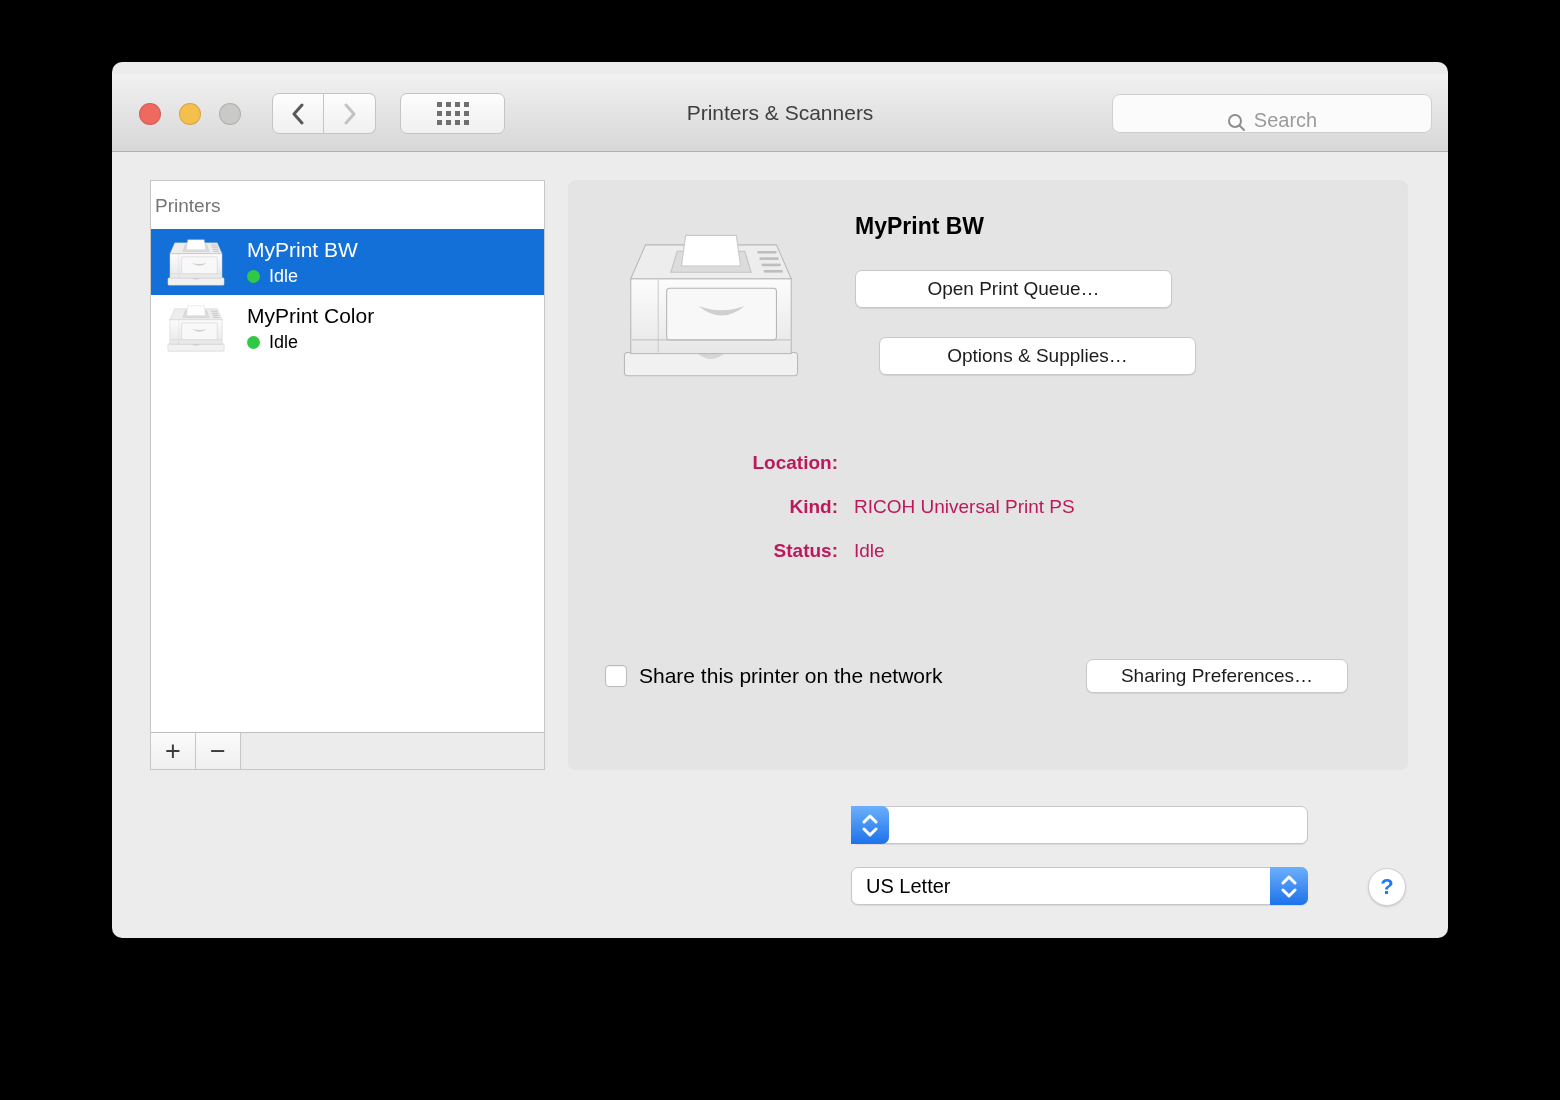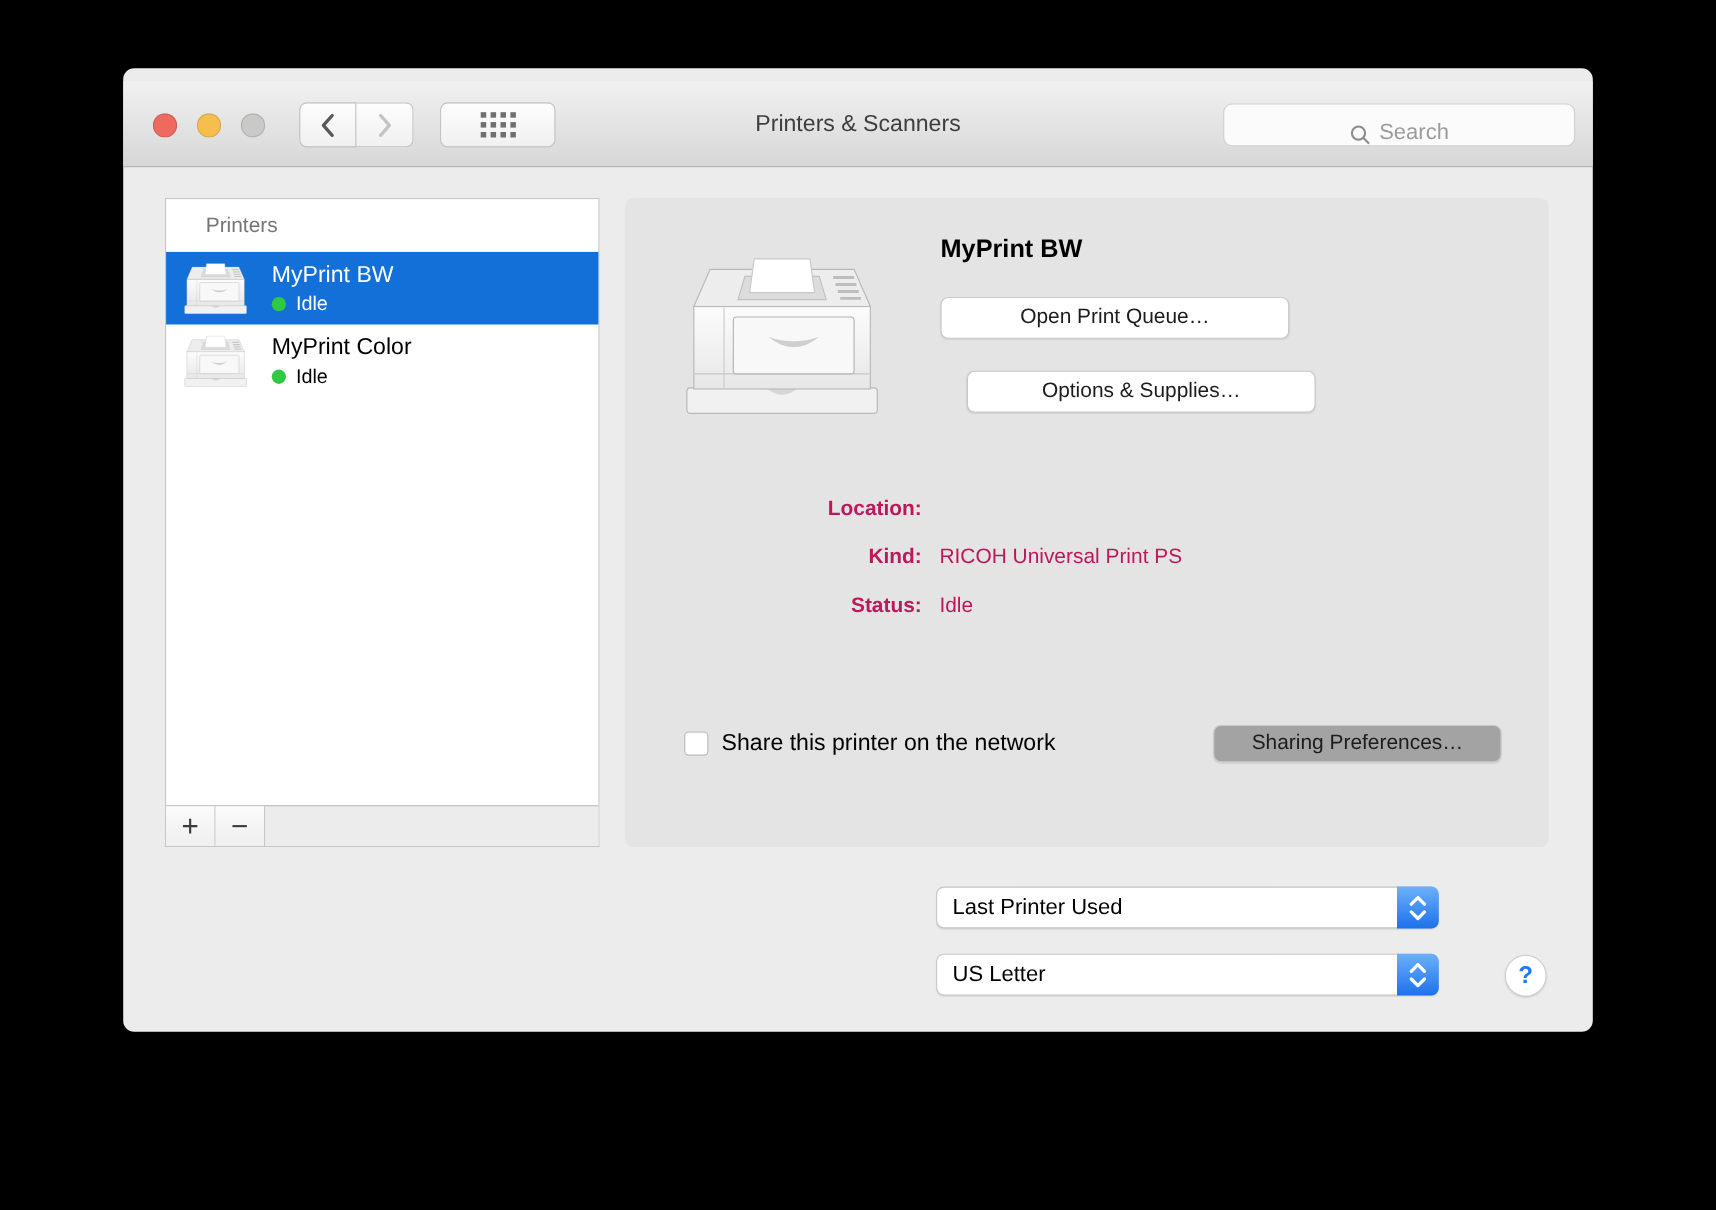--- a/index.html
+++ b/index.html
@@ -51,21 +51,21 @@
     background:#fbfbfb; border:1px solid #cfcfcf; border-radius:8px;
     display:flex; align-items:flex-end; justify-content:center; gap:8px;
     color:#9b9b9b; font-size:20px;
   }
 
   
   .sidebar {
     position:absolute; left:38px; top:118px; width:395px; height:590px;
     background:#fff; border:1px solid #c6c6c6;
   }
-  .sidebar-header { height:48px; line-height:50px; padding-left:36px; font-size:19px; color:#757575; }
+  .sidebar-header { height:48px; line-height:50px; padding-left:4px; font-size:19px; color:#757575; }
   .printer-row { height:66px; display:flex; align-items:center; padding-left:14px; }
   .printer-row.selected { background:#1270d8; }
   .row-icon { width:62px; height:48px; flex:0 0 62px; }
   .row-text { margin-left:20px; display:flex; flex-direction:column; justify-content:center; }
   .row-name { font-size:21px; color:#000; line-height:26px; }
   .printer-row.selected .row-name, .printer-row.selected .row-status { color:#fff; }
   .row-status { font-size:18px; color:#000; display:flex; align-items:center; gap:9px; margin-top:3px; }
   .status-dot { width:13px; height:13px; border-radius:50%; background:#30c943; }
 
   .sidebar-bottombar {
@@ -93,29 +93,29 @@
     font-size:19px; color:#1c1c1c;
   }
   .btn-queue { top:90px; }
   .btn-options { top:157px;margin-left:24px; }
 
   .info-block { position:absolute; left:0; top:272px; width:100%; }
   .info-row { display:flex; height:44px; align-items:flex-start; }
   .info-label { width:270px; text-align:right; font-size:19px; font-weight:bold; color:#be185d; }
   .info-value { margin-left:16px; font-size:19px; color:#be185d; }
 
-  .share-row { position:absolute; left:54px; top:478px; width:760px; height:36px; display:flex; align-items:center;text-align:center; }
+  .share-row { position:absolute; left:37px; top:478px; width:760px; height:36px; display:flex; align-items:center;text-align:center; }
   .checkbox {
     width:22px; height:22px; background:#fff; border:1px solid #b9b9b9; border-radius:4px;
     box-shadow:inset 0 1px 1px rgba(0,0,0,0.06);
   }
   .share-label { margin-left:12px; font-size:21px; color:#000; }
   .sharing-btn {
     position:absolute; left:481px; top:1px; width:262px; height:34px;
-    background:#a3a3a3; border:1px solid #c8c8c8; border-radius:7px;
+    background:#ffffff; border:1px solid #c8c8c8; border-radius:7px;
     box-shadow:0 1px 1px rgba(0,0,0,0.08);
     display:flex; align-items:center; justify-content:center;
     font-size:19px; color:#1c1c1c;
   }
 
   
   .footer-row { position:absolute; height:38px; display:flex; align-items:center; }
   .fr1 { top:744px; left:0; }
   .fr2 { top:805px; left:0; }
   .popup {
@@ -276,21 +276,20 @@
       <div class="share-row">
         <div class="checkbox"></div>
         <div class="share-label">Share this printer on the network</div>
         <div class="sharing-btn">Sharing Preferences…</div>
       </div>
     </div>
 
     <div class="footer-row fr1">
 
       <div class="popup">
-        <div class="popup-value">Last Printer Used</div>
         <div class="popup-stepper">
           <svg width="16" height="10" viewBox="0 0 16 10">
               <polyline points="2,8 8,2 14,8" fill="none" stroke="#fff" stroke-width="3" stroke-linecap="round" stroke-linejoin="round"></polyline>
             </svg>
           <svg width="16" height="10" viewBox="0 0 16 10">
               <polyline points="2,2 8,8 14,2" fill="none" stroke="#fff" stroke-width="3" stroke-linecap="round" stroke-linejoin="round"></polyline>
             </svg>
         </div>
       </div>
     </div>

